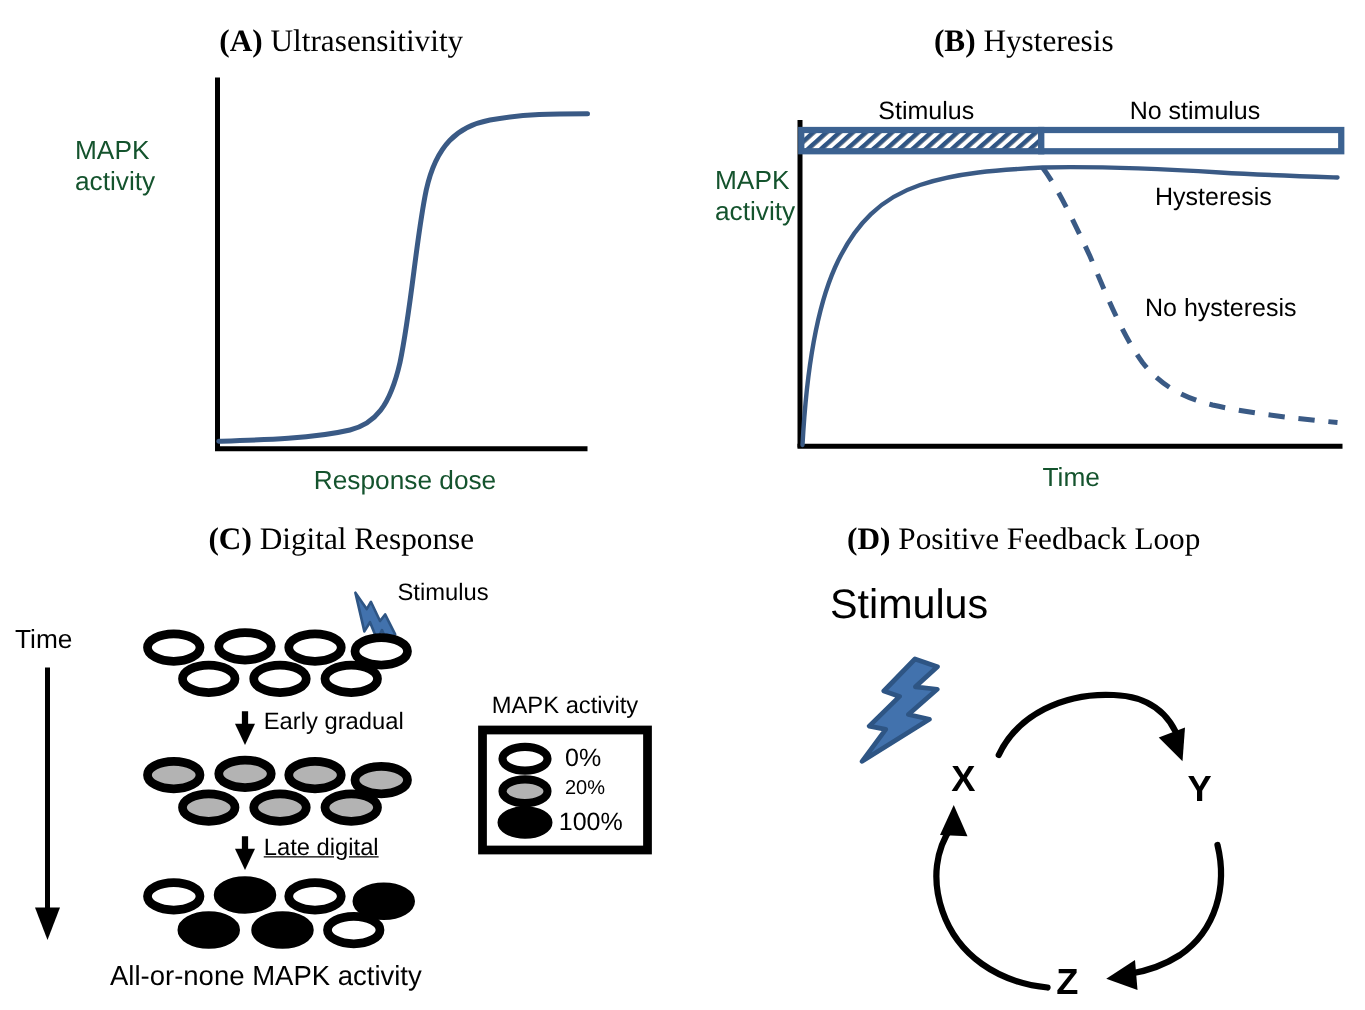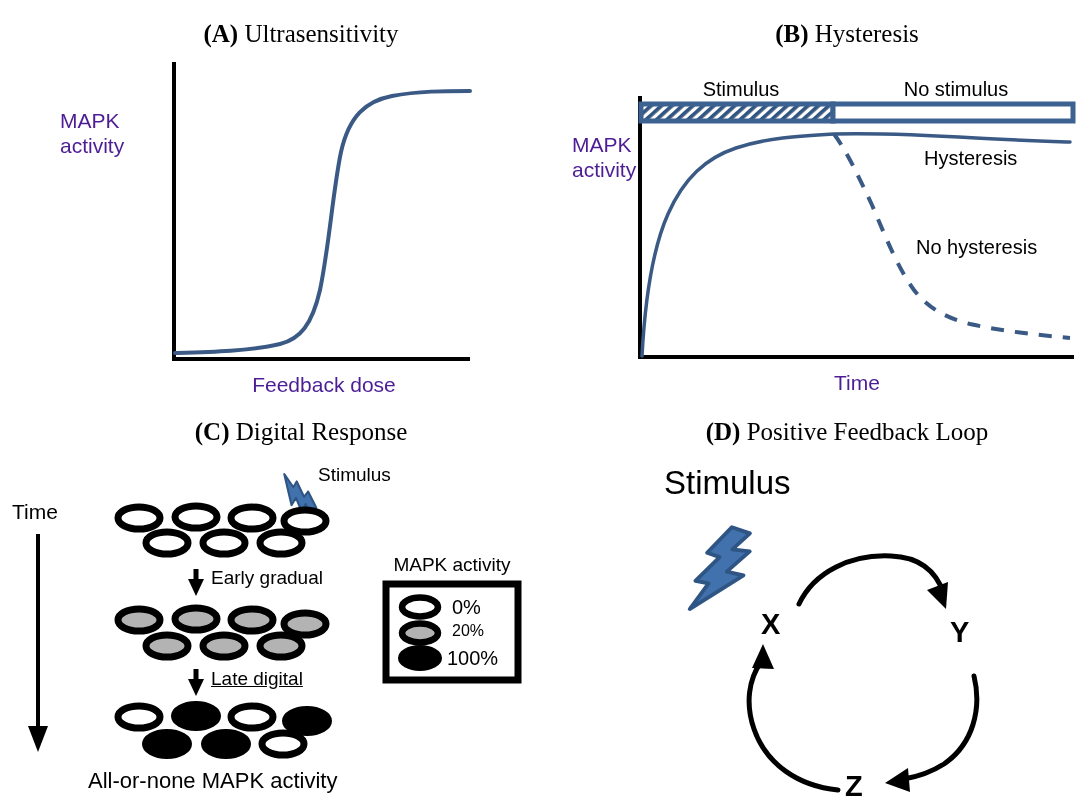--- a/index.html
+++ b/index.html
@@ -22,31 +22,30 @@
   .panel {
     position: absolute;
   }
   .panel-title {
     position: absolute;
     font-family: "Liberation Serif", serif;
     font-size: 25px;
     color: #000;
     white-space: nowrap;
     text-align: center;
-    padding-left: 28px;
   }
   .panel-title b {
     font-weight: bold;
   }
   .axis-label {
     position: absolute;
     font-family: "Liberation Sans", sans-serif;
     font-size: 21px;
     line-height: 25px;
-    color: #4c1d95;
+    color: #14532d;
     white-space: pre-line;
   }
   .plot-text {
     position: absolute;
     font-family: "Liberation Sans", sans-serif;
     font-size: 20px;
     color: #000;
     white-space: nowrap;
   }
   .small-text {
@@ -93,21 +92,21 @@
 
       <line x1="172" y1="359" x2="470" y2="359" stroke="#000" stroke-width="4"></line>
 
       <path d="M 175,353 C 210,352 250,351 280,344
                C 300,339 312,325 320,290
                C 329,247 333,190 341,152
                C 349,116 366,101 392,96
                C 418,91 445,91 470,91" fill="none" stroke="#3a5a85" stroke-width="4" stroke-linecap="round"></path>
     </svg>
 
-    <div class="axis-label" style="left:174px;top:372px;width:300px;text-align:center;">Feedback dose</div>
+    <div class="axis-label" style="left:174px;top:372px;width:300px;text-align:center;">Response dose</div>
   </div>
 
   <div class="panel" style="left:546px;top:0;width:546px;height:404px;">
 
     <div class="panel-title" style="left:0;top:20px;width:546px;">
       <b>(B)</b><span> Hysteresis</span>
     </div>
 
     <div class="plot-text" style="left:110px;top:78px;width:170px;text-align:center;">Stimulus</div>
     <div class="plot-text" style="left:315px;top:78px;width:190px;text-align:center;">No stimulus</div>

